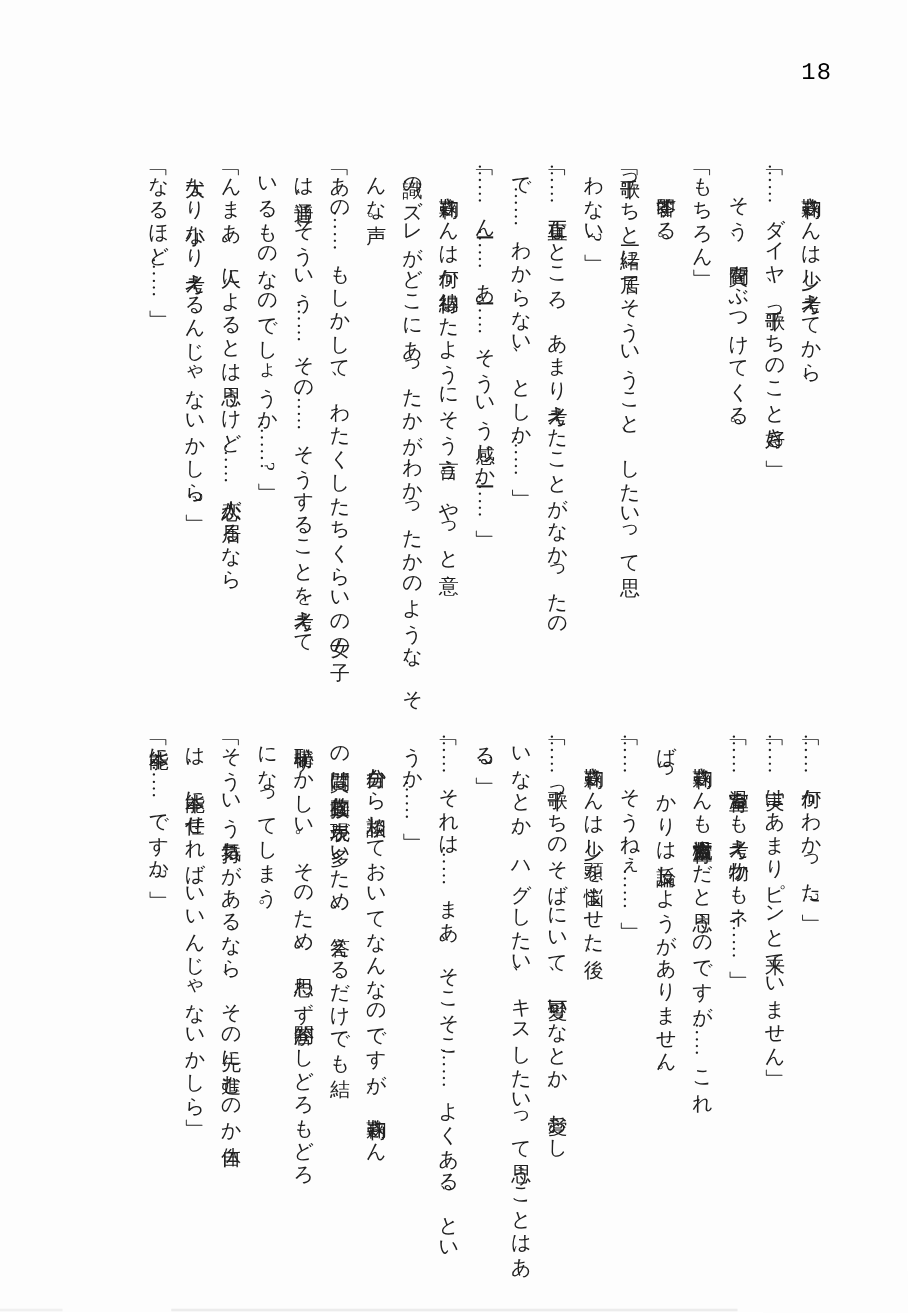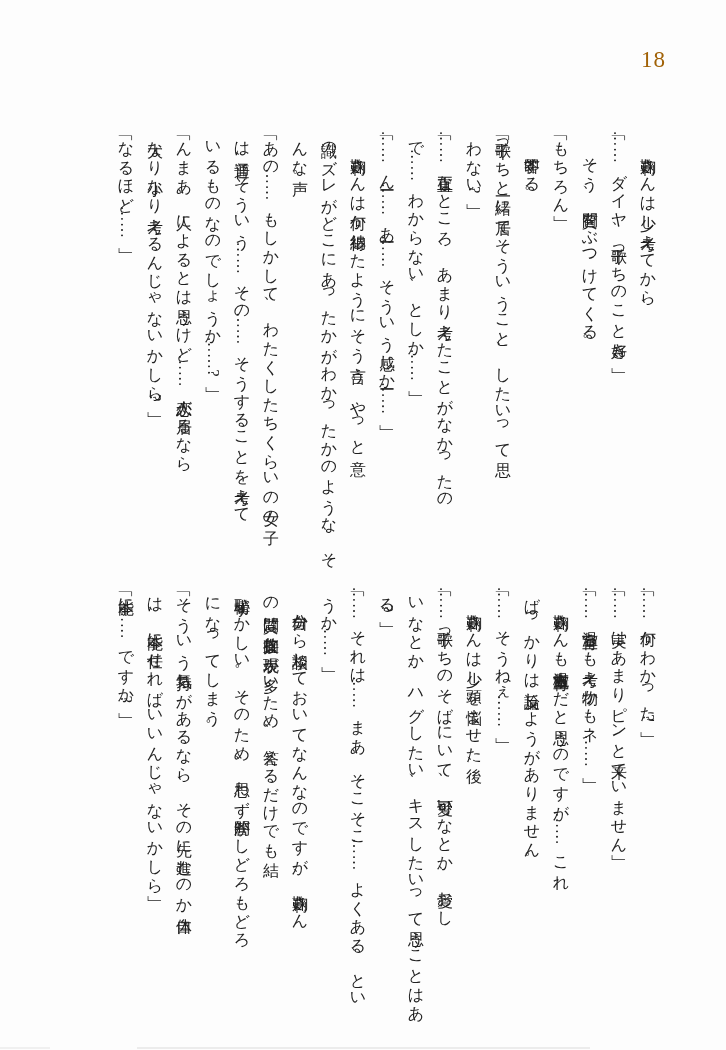--- a/index.html
+++ b/index.html
@@ -12,23 +12,24 @@
     width: 726px;
     height: 1050px;
     background: #fdfdfd;
     overflow: hidden;
     font-family: "Liberation Serif", "DejaVu Serif", serif;
   }
   .page-number {
     position: absolute;
     top: 47px;
     left: 641px;
-    font-size: 23px;
+    font-size: 19px;
     letter-spacing: 1px;
-    color: #a16207;
+    color: #000000;
+    font-family: Liberation Mono, monospace;
   }
   .vblock {
     position: absolute;
     right: 63px;
     writing-mode: vertical-rl;
     text-orientation: mixed;
     font-size: 16px;
     line-height: 29px;
     color: #1f1f1f;
   }

